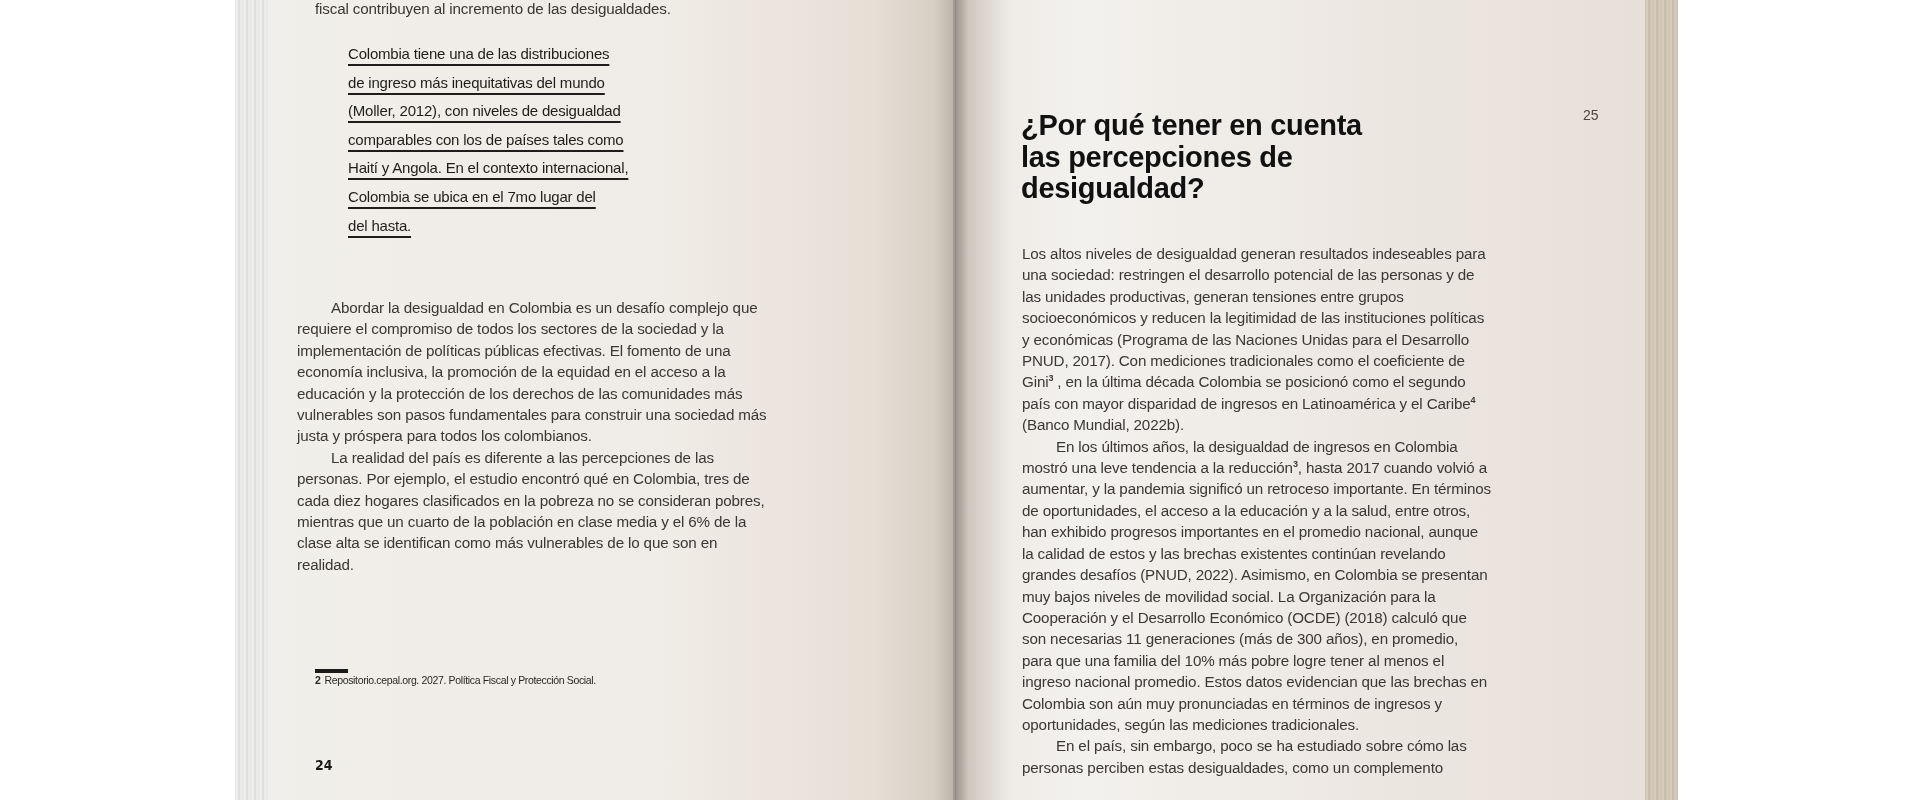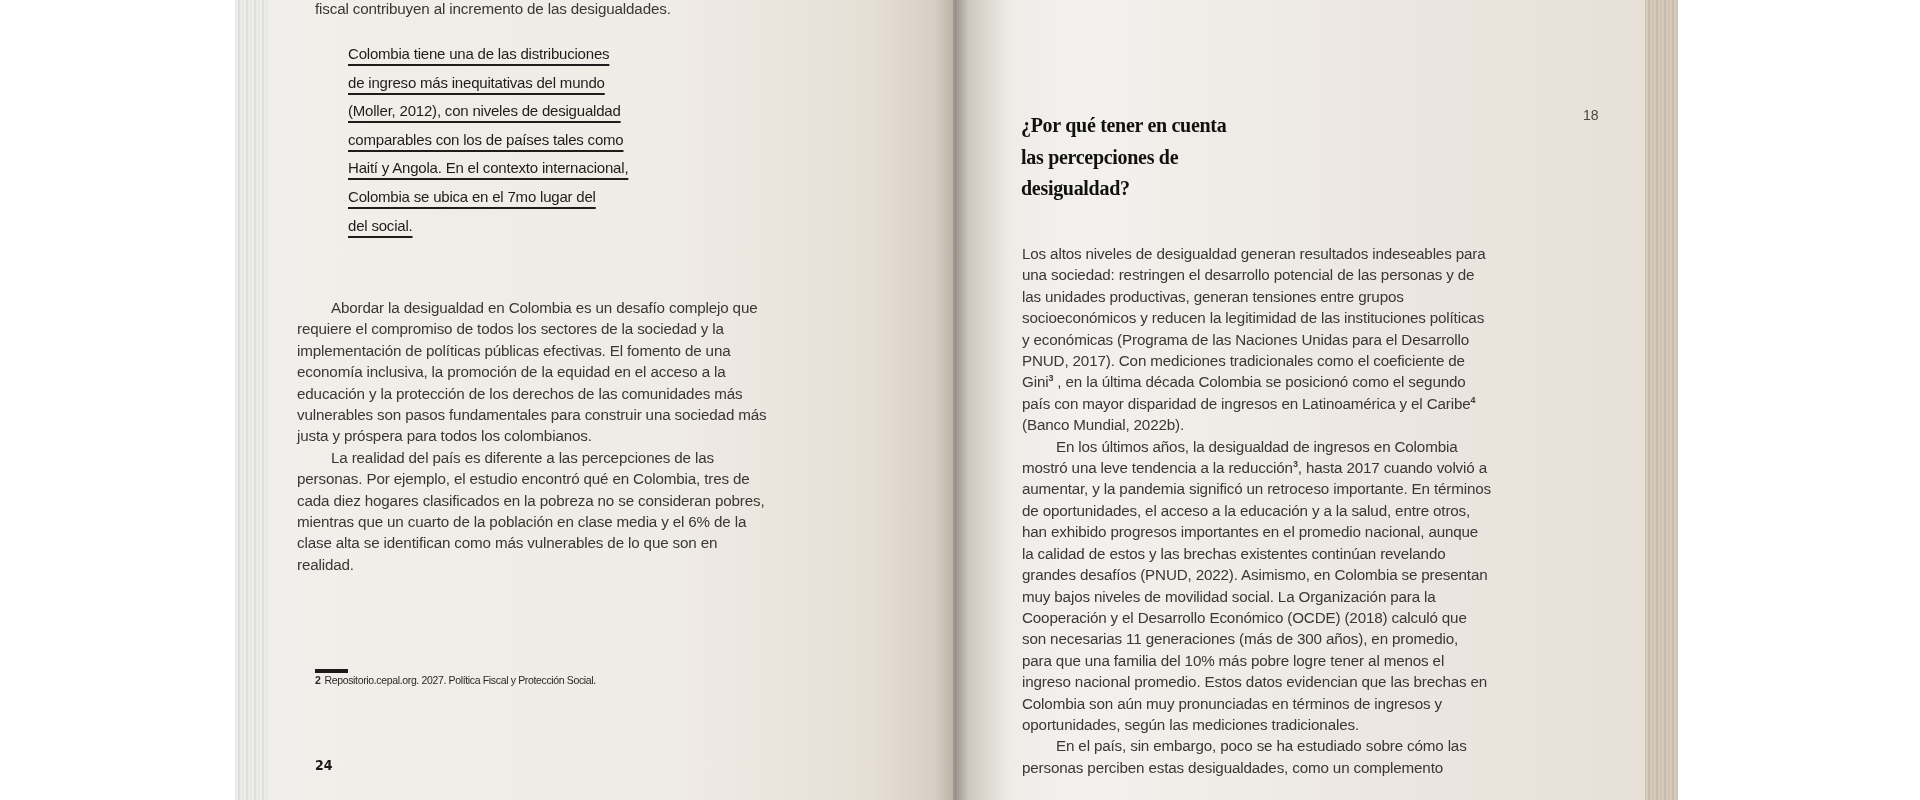--- a/index.html
+++ b/index.html
@@ -67,22 +67,22 @@
     position:absolute; left:315px; top:757px; font-size:14px; font-weight:bold; color:#1c1a18;
     font-family:"DejaVu Sans", sans-serif; transform:scaleX(0.9); transform-origin:left;
   }
   .page-num-right {
     position:absolute; left:1583px; top:107px; font-size:14px; color:#4a4642;
     font-family:"Liberation Sans", sans-serif;
   }
 
   .heading {
     position:absolute; left:1021px; top:110px; width:400px;
-    font-family:Liberation Serif, serif; font-weight:bold;
-    font-size:20px; line-height:31.5px; color:#111; letter-spacing:-0.3px;
+    font-family:Liberation Sans, sans-serif; font-weight:bold;
+    font-size:29px; line-height:31.5px; color:#111; letter-spacing:-0.3px;
   }
   .para-right { position:absolute; left:1022px; width:470px; }
   .para-right p { margin:0; }
   sup { font-size:9px; line-height:0; font-weight:bold; }
 </style>
 </head>
 <body>
 
 <div class="book">
   <div class="edges-left"></div>
@@ -94,35 +94,35 @@
 
   <div class="serif-body top-line">fiscal contribuyen al incremento de las desigualdades.</div>
 
   <div class="pullquote">
     <span class="ql">Colombia tiene una de las distribuciones</span>
     <span class="ql">de ingreso más inequitativas del mundo</span>
     <span class="ql">(Moller, 2012), con niveles de desigualdad</span>
     <span class="ql">comparables con los de países tales como</span>
     <span class="ql">Haití y Angola. En el contexto internacional,</span>
     <span class="ql">Colombia se ubica en el 7mo lugar del</span>
-    <span class="ql">del social.</span>
+    <span class="ql">del hasta.</span>
   </div>
 
   <div class="serif-body para-left" style="top:297px;">
     <p class="indent">Abordar la desigualdad en Colombia es un desafío complejo que requiere el compromiso de todos los sectores de la sociedad y la implementación de políticas públicas efectivas. El fomento de una economía inclusiva, la promoción de la equidad en el acceso a la educación y la protección de los derechos de las comunidades más vulnerables son pasos fundamentales para construir una sociedad más justa y próspera para todos los colombianos.</p>
     <p class="indent">La realidad del país es diferente a las percepciones de las personas. Por ejemplo, el estudio encontró qué en Colombia, tres de cada diez hogares clasificados en la pobreza no se consideran pobres, mientras que un cuarto de la población en clase media y el 6% de la clase alta se identifican como más vulnerables de lo que son en realidad.</p>
   </div>
 
   <div class="fn-rule"></div>
   <div class="footnote">
     <b>2</b><span>Repositorio.cepal.org. 2027. Política Fiscal y Protección Social.</span>
   </div>
   <div class="page-num-left">24</div>
 
-  <div class="page-num-right">18</div>
+  <div class="page-num-right">25</div>
 
   <div class="heading">
     <div>¿Por qué tener en cuenta</div>
     <div>las percepciones de</div>
     <div>desigualdad?</div>
   </div>
 
   <div class="serif-body para-right" style="top:243px;">
     <p><span>Los altos niveles de desigualdad generan resultados indeseables para una sociedad: restringen el desarrollo potencial de las personas y de las unidades productivas, generan tensiones entre grupos socioeconómicos y reducen la legitimidad de las instituciones políticas y económicas (Programa de las Naciones Unidas para el Desarrollo PNUD, 2017). Con mediciones tradicionales como el coeficiente de Gini</span><sup>3</sup><span> , en la última década Colombia se posicionó como el segundo país con mayor disparidad de ingresos en Latinoamérica y el Caribe</span><sup>4</sup><span> (Banco Mundial, 2022b).</span></p>
     <p class="indent"><span>En los últimos años, la desigualdad de ingresos en Colombia mostró una leve tendencia a la reducción</span><sup>3</sup><span>, hasta 2017 cuando volvió a aumentar, y la pandemia significó un retroceso importante. En términos de oportunidades, el acceso a la educación y a la salud, entre otros, han exhibido progresos importantes en el promedio nacional, aunque la calidad de estos y las brechas existentes continúan revelando grandes desafíos (PNUD, 2022). Asimismo, en Colombia se presentan muy bajos niveles de movilidad social. La Organización para la Cooperación y el Desarrollo Económico (OCDE) (2018) calculó que son necesarias 11 generaciones (más de 300 años), en promedio, para que una familia del 10% más pobre logre tener al menos el ingreso nacional promedio. Estos datos evidencian que las brechas en Colombia son aún muy pronunciadas en términos de ingresos y oportunidades, según las mediciones tradicionales.</span></p>

